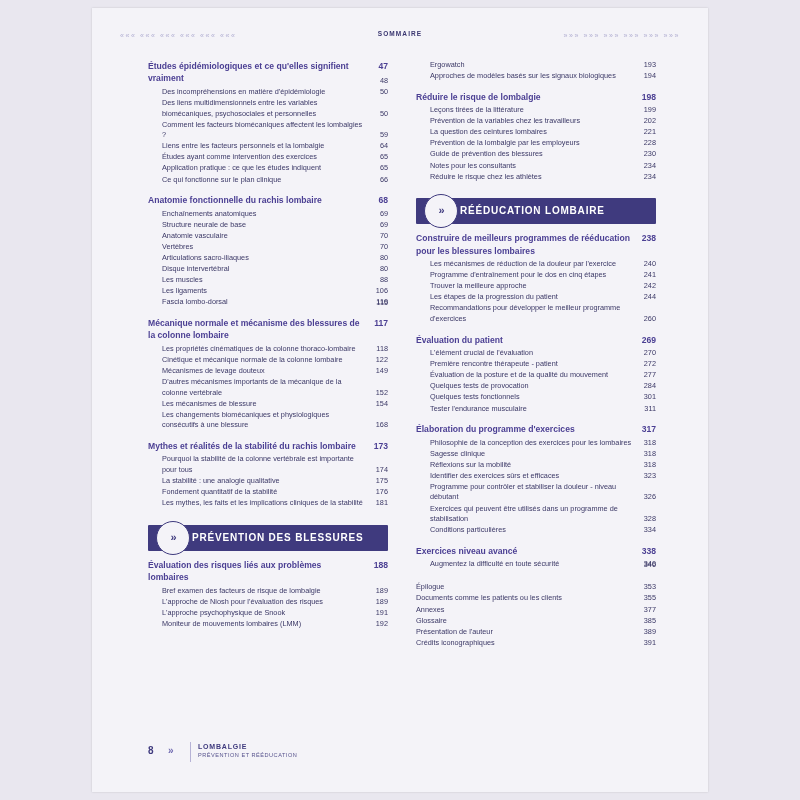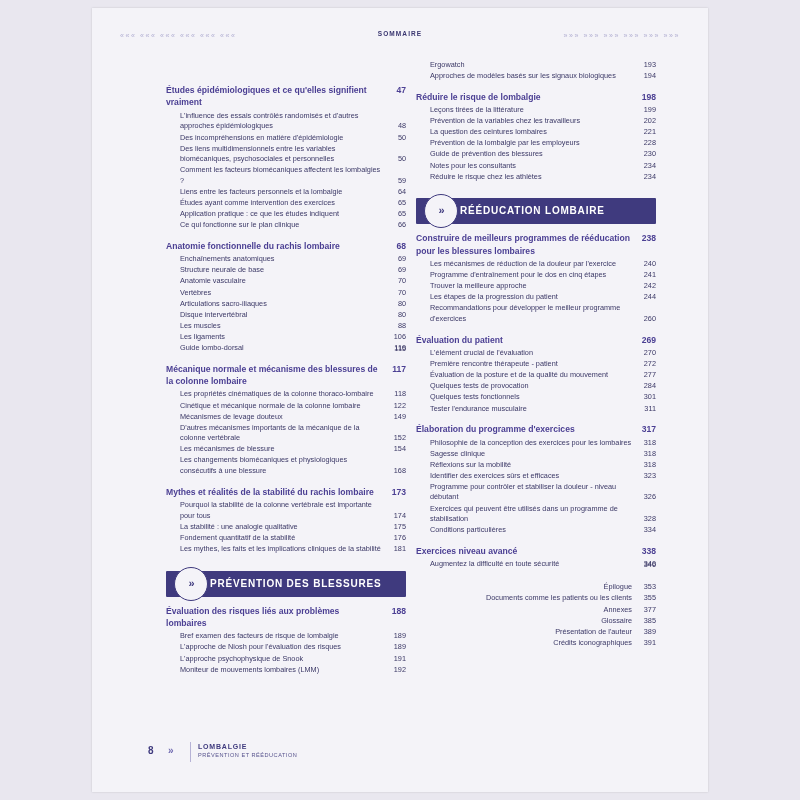--- a/index.html
+++ b/index.html
@@ -60,21 +60,21 @@
     position: absolute;
     top: 52px;
     left: 56px;
     width: 512px;
   }
   .col {
     position: absolute;
     top: 0;
     width: 240px;
   }
-  .col.left { left: 18px; margin-top: 24px; }
+  .col.left { left: 0; }
   .col.right { left: 268px; }
 
   .sect-head {
     font-size: 8.6px;
     font-weight: bold;
     color: #4b3f93;
     line-height: 12.4px;
     margin-top: 9px;
     margin-bottom: 2px;
     position: relative;
@@ -97,21 +97,21 @@
     padding-right: 24px;
     margin-bottom: 0.5px;
   }
   .entry .pg {
     position: absolute;
     right: 0;
     bottom: 0;
     font-size: 7.3px;
     color: #3b3866;
   }
-  .entry.nodent { padding-left: 0; text-align: right; }
+  .entry.nodent { padding-left: 0; }
 
   
   .banner {
     position: relative;
     margin: 16px 0 8px 0;
     height: 26px;
   }
   .banner-bar {
     position: absolute;
     left: 0;
@@ -219,42 +219,42 @@
     </div>
 
     <div class="cols">
 
       <div class="col left">
 
         <div class="sect-head">
           <span>Études épidémiologiques et ce qu'elles signifient vraiment</span>
           <span class="pg">47</span>
         </div>
-        <div class="entry"><span>L'influence des essais contrôlés randomisés et d'autres approches épidémiologiques</span><span class="pg">48</span></div>
+        <div class="entry"><span class="pg">48</span></div>
         <div class="entry"><span>Des incompréhensions en matière d'épidémiologie</span><span class="pg">50</span></div>
         <div class="entry"><span>Des liens multidimensionnels entre les variables biomécaniques, psychosociales et personnelles</span><span class="pg">50</span></div>
         <div class="entry"><span>Comment les facteurs biomécaniques affectent les lombalgies ?</span><span class="pg">59</span></div>
         <div class="entry"><span>Liens entre les facteurs personnels et la lombalgie</span><span class="pg">64</span></div>
         <div class="entry"><span>Études ayant comme intervention des exercices</span><span class="pg">65</span></div>
         <div class="entry"><span>Application pratique : ce que les études indiquent</span><span class="pg">65</span></div>
         <div class="entry"><span>Ce qui fonctionne sur le plan clinique</span><span class="pg">66</span></div>
 
         <div class="sect-head">
           <span>Anatomie fonctionnelle du rachis lombaire</span>
           <span class="pg">68</span>
         </div>
         <div class="entry"><span>Enchaînements anatomiques</span><span class="pg">69</span></div>
         <div class="entry"><span>Structure neurale de base</span><span class="pg">69</span></div>
         <div class="entry"><span>Anatomie vasculaire</span><span class="pg">70</span></div>
         <div class="entry"><span>Vertèbres</span><span class="pg">70</span></div>
         <div class="entry"><span>Articulations sacro-iliaques</span><span class="pg">80</span></div>
         <div class="entry"><span>Disque intervertébral</span><span class="pg">80</span></div>
         <div class="entry"><span>Les muscles</span><span class="pg">88</span></div>
         <div class="entry"><span>Les ligaments</span><span class="pg">106</span></div>
-        <div class="entry"><span>Guide lombo-dorsal</span><span class="pg">110</span></div>
+        <div class="entry"><span>Fascia lombo-dorsal</span><span class="pg">110</span></div>
         <div class="entry"><span class="pg">115</span></div>
 
         <div class="sect-head">
           <span>Mécanique normale et mécanisme des blessures de la colonne lombaire</span>
           <span class="pg">117</span>
         </div>
         <div class="entry"><span>Les propriétés cinématiques de la colonne thoraco-lombaire</span><span class="pg">118</span></div>
         <div class="entry"><span>Cinétique et mécanique normale de la colonne lombaire</span><span class="pg">122</span></div>
         <div class="entry"><span>Mécanismes de levage douteux</span><span class="pg">149</span></div>
         <div class="entry"><span>D'autres mécanismes importants de la mécanique de la colonne vertébrale</span><span class="pg">152</span></div>

